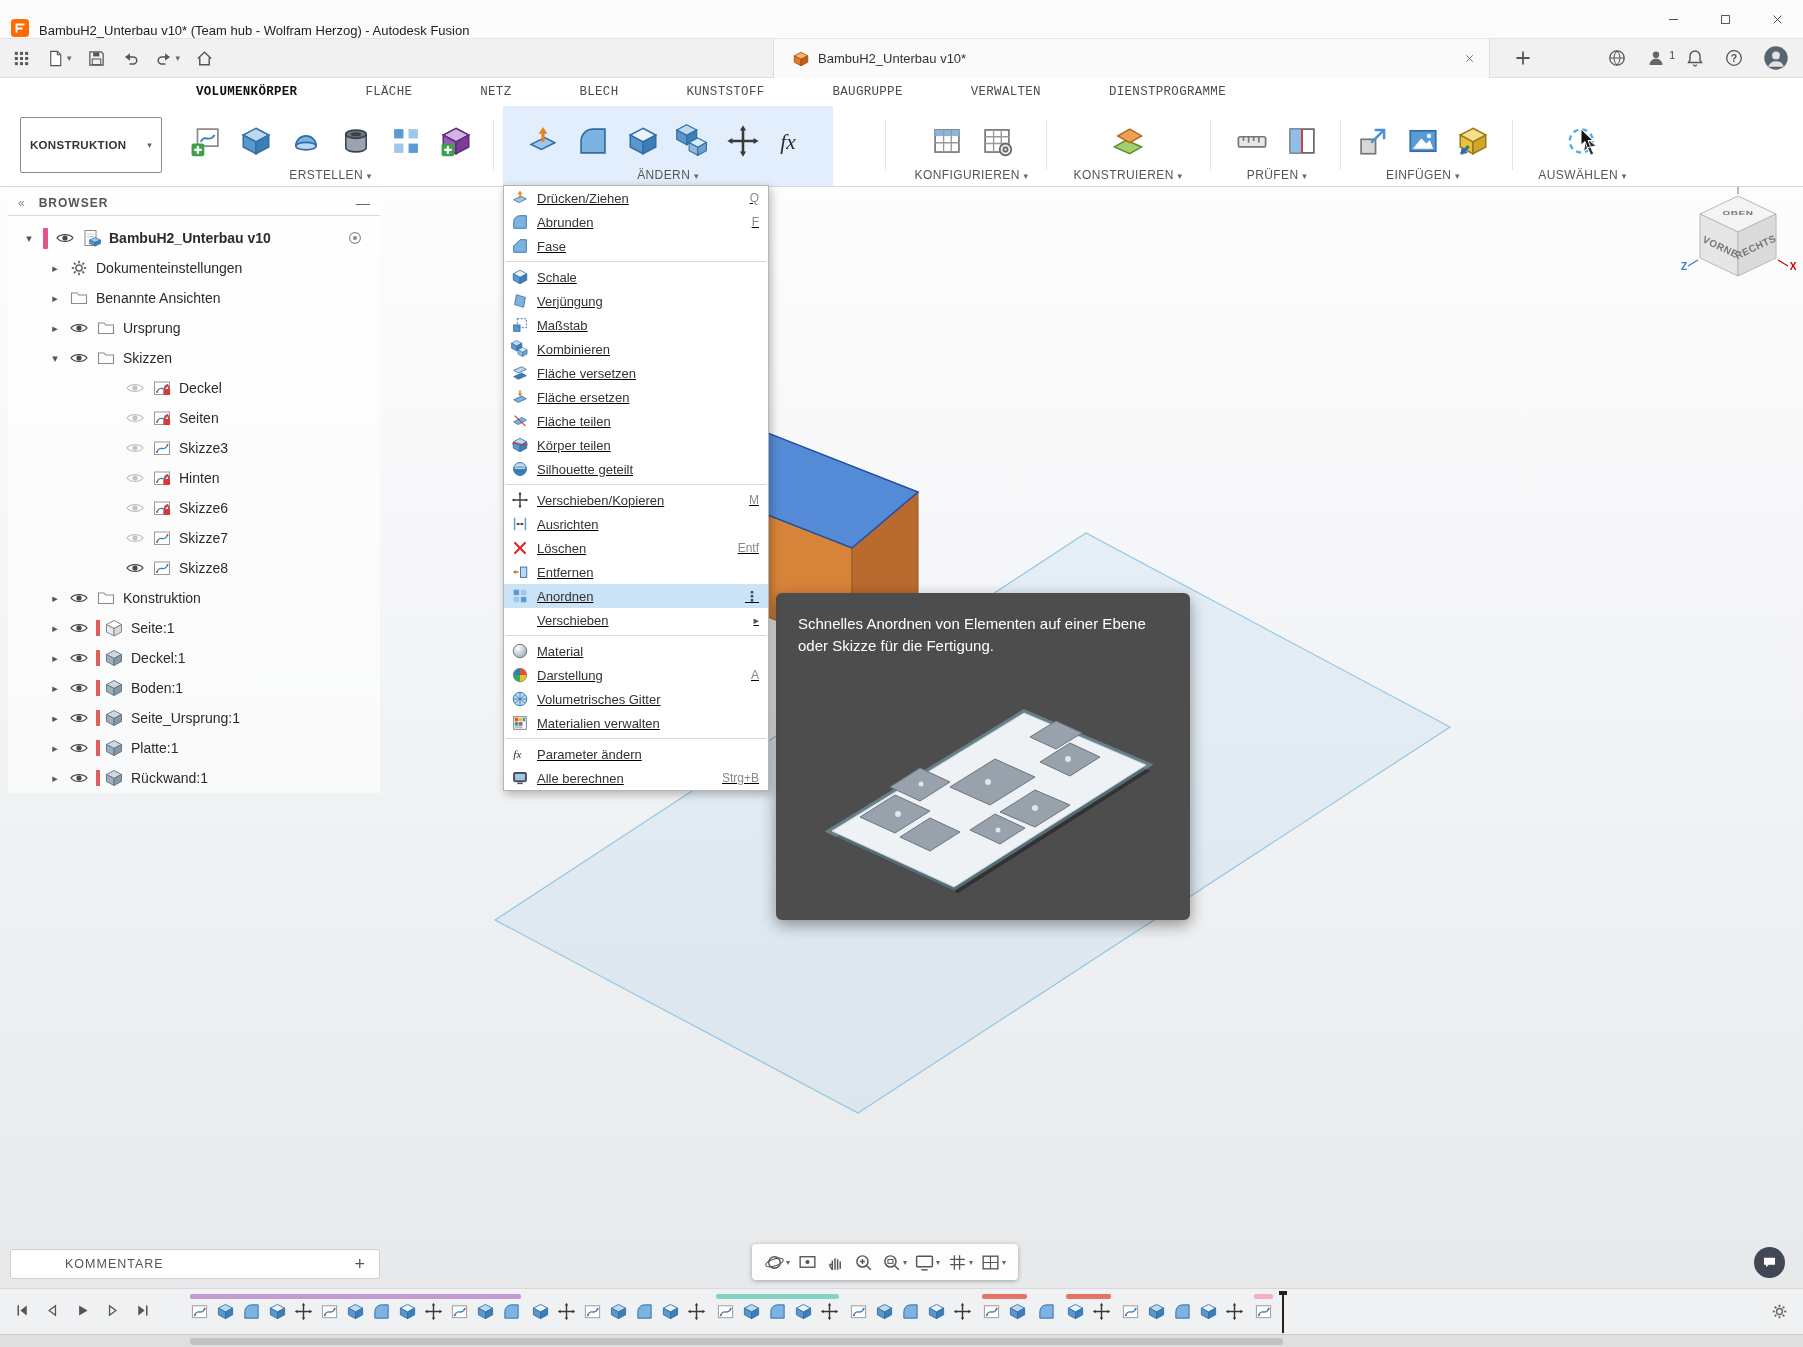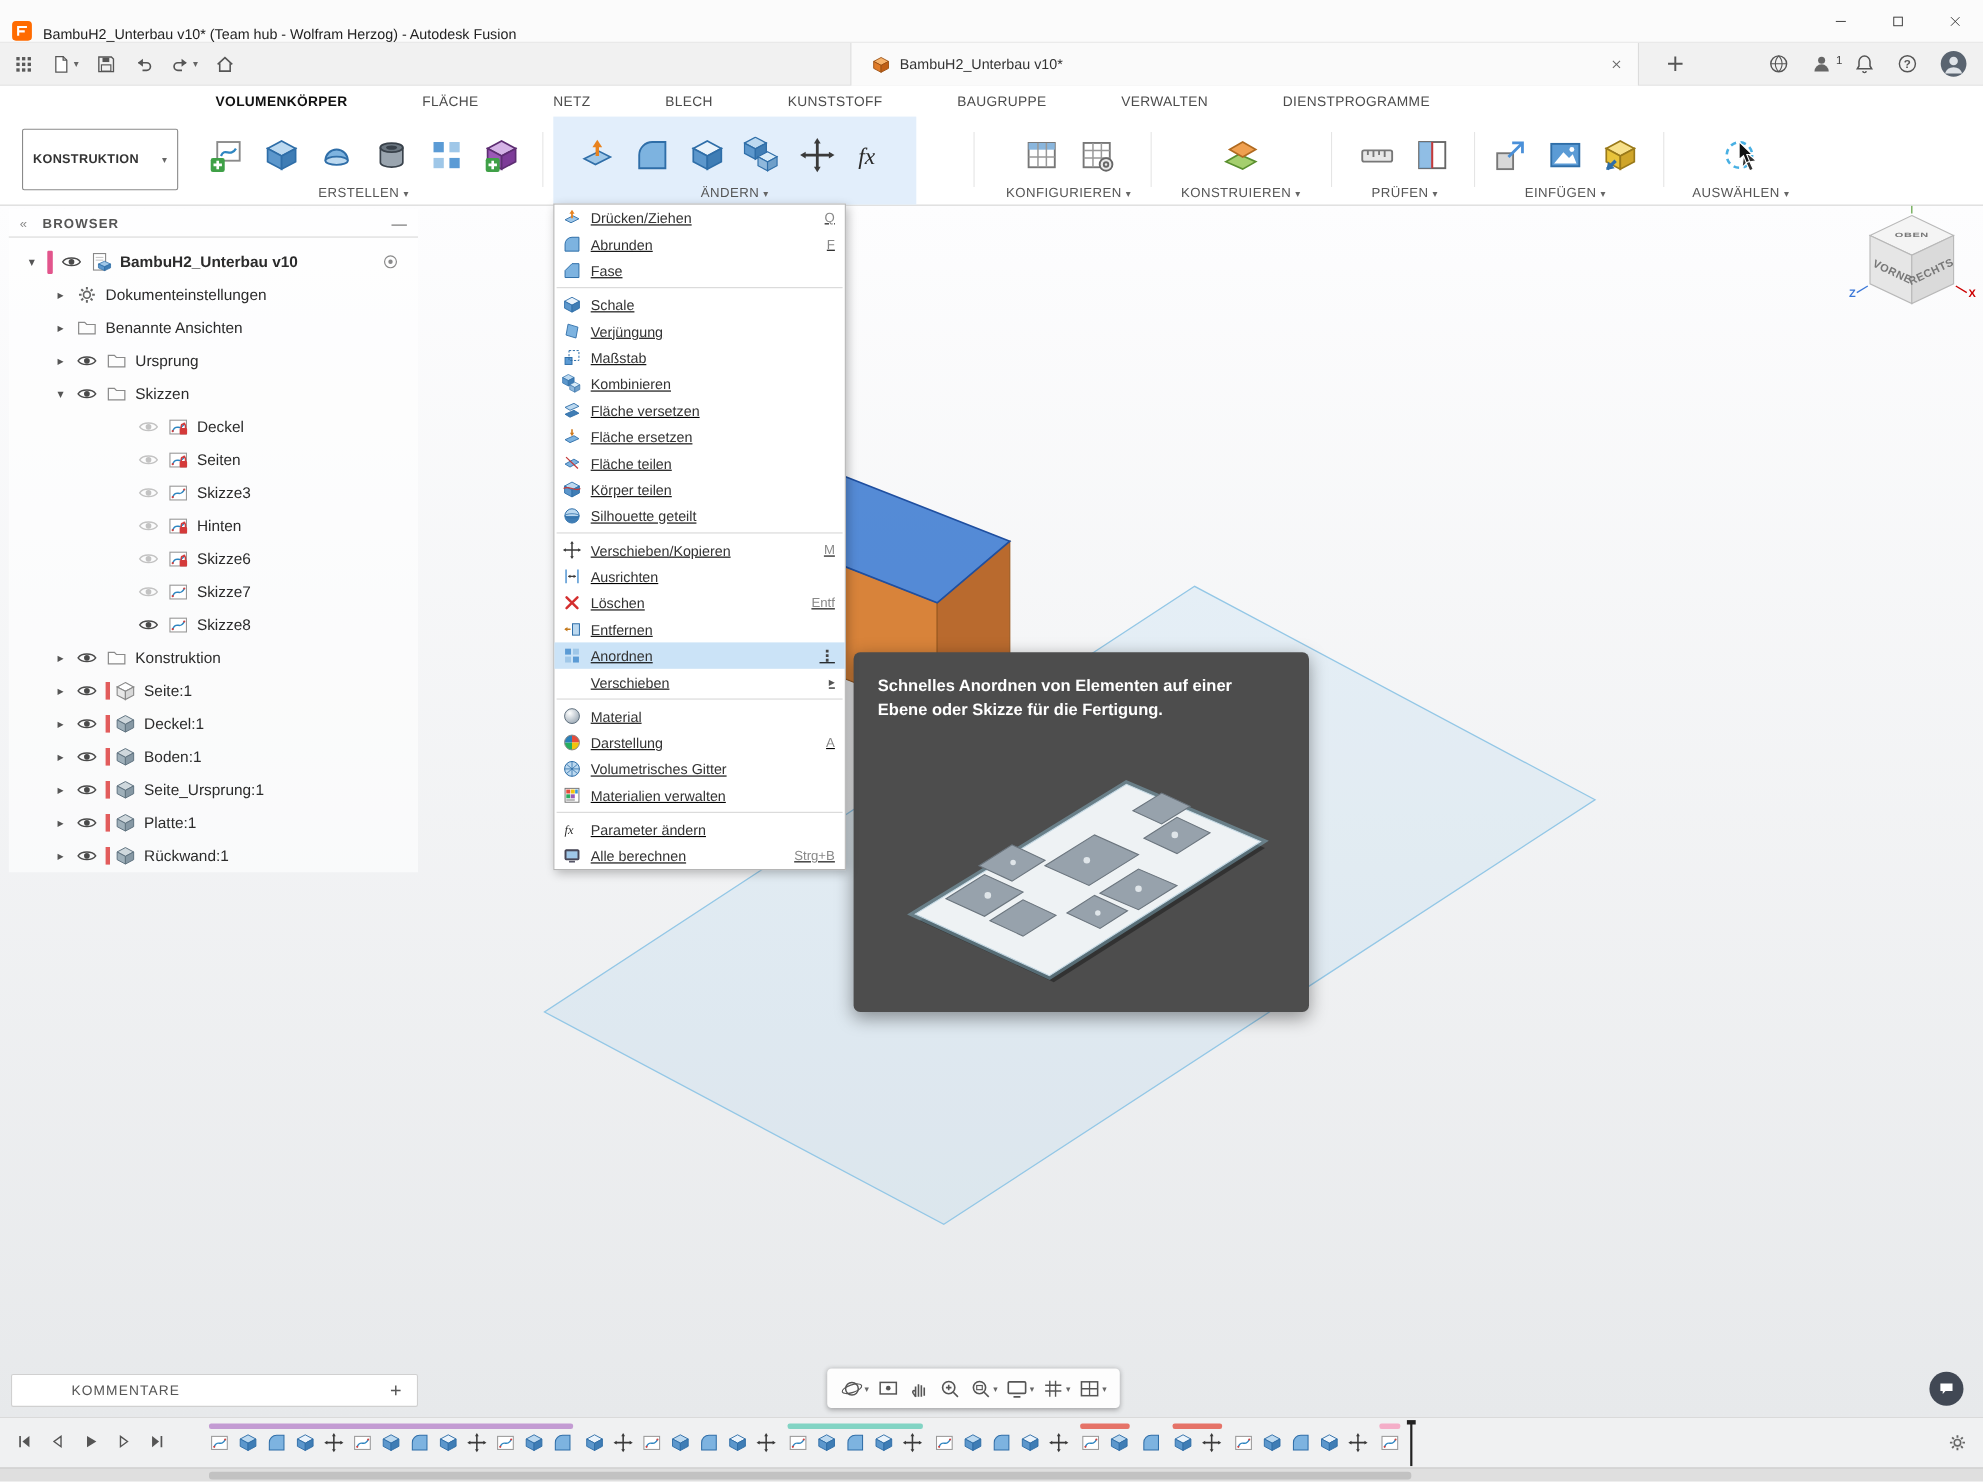--- a/index.html
+++ b/index.html
@@ -31,21 +31,21 @@
   .tab-close svg { width:13px; height:13px; }
   .newtab { position:absolute; left:1512px; top:8px; width:22px; height:22px; }
   .appbar-right { position:absolute; right:14px; top:0; height:100%; display:flex; align-items:center; gap:19px; }
   .abicon { width:20px; height:20px; position:relative; }
   .abicon.lg { width:26px; height:26px; }
   .badge { position:absolute; right:-9px; top:1px; font-size:10.5px; color:#444; }
 
   
   .tabsrow { position:absolute; left:0; top:78px; width:100%; height:28px; background:#fff; z-index:40; }
   .rtabs { position:absolute; left:196px; top:0; height:100%; display:flex; gap:68px; align-items:center; }
-  .rtab { font-size:12.5px; color:#4c4c4c; letter-spacing:.3px; white-space:nowrap; }
+  .rtab { font-size:12.5px; color:#4c4c4c; letter-spacing:.3px; white-space:nowrap;font-family:Liberation Mono, monospace; }
   .rtab.active { color:#111; font-weight:bold; }
 
   
   .toolbar { position:absolute; left:0; top:106px; width:100%; height:81px; background:#fff;
     border-bottom:1px solid #d5d5d5; z-index:40; }
   .ws-btn { position:absolute; left:20px; top:11px; width:142px; height:56px; border:1px solid #8a8a8a;
     border-radius:2px; background:#fff; display:flex; align-items:center; justify-content:space-between;
     padding:0 9px; font-size:11.5px; font-weight:bold; color:#333; letter-spacing:.3px; }
   .tgroup { position:absolute; top:0; height:80px; display:flex; flex-direction:column; align-items:center;
     justify-content:space-between; padding:7px 0 4px; }
@@ -90,21 +90,21 @@
   .micon svg { width:100%; height:100%; display:block; }
   .mlabel { flex:1; white-space:nowrap; }
   .mright { color:#888; font-size:12px; }
   .mright.sub { color:#555; font-size:11px; }
   .mright.more { color:#444; font-size:14px; font-weight:bold; }
   .msep { border-top:1px solid #d8d8d8; margin:3px 2px; }
 
   
   .tooltip { position:absolute; left:776px; top:593px; width:414px; height:327px; background:#4d4d4d;
     border-radius:6px; box-shadow:0 5px 16px rgba(0,0,0,.4); color:#fff; padding:20px 22px 14px; z-index:55; }
-  .tt-text { font-size:15px; font-weight:bold; line-height:1.45; }
+  .tt-text { font-size:15px; font-weight:normal; line-height:1.45; }
   .tt-img { width:370px; height:230px; display:block; margin-top:10px; }
 
   
   .viewcube { position:absolute; left:1678px; top:180px; width:120px; height:120px; z-index:10; }
   .vc-label { font-size:10px; fill:#777; letter-spacing:.5px; text-anchor:middle; font-weight:bold; }
   .vc-axis { font-size:10px; font-weight:bold; text-anchor:middle; }
 
   
   .comments { position:absolute; left:10px; top:1249px; width:370px; height:30px; background:#fff;
     border:1px solid #d0d0d0; border-radius:2px; display:flex; align-items:center; z-index:25; }

